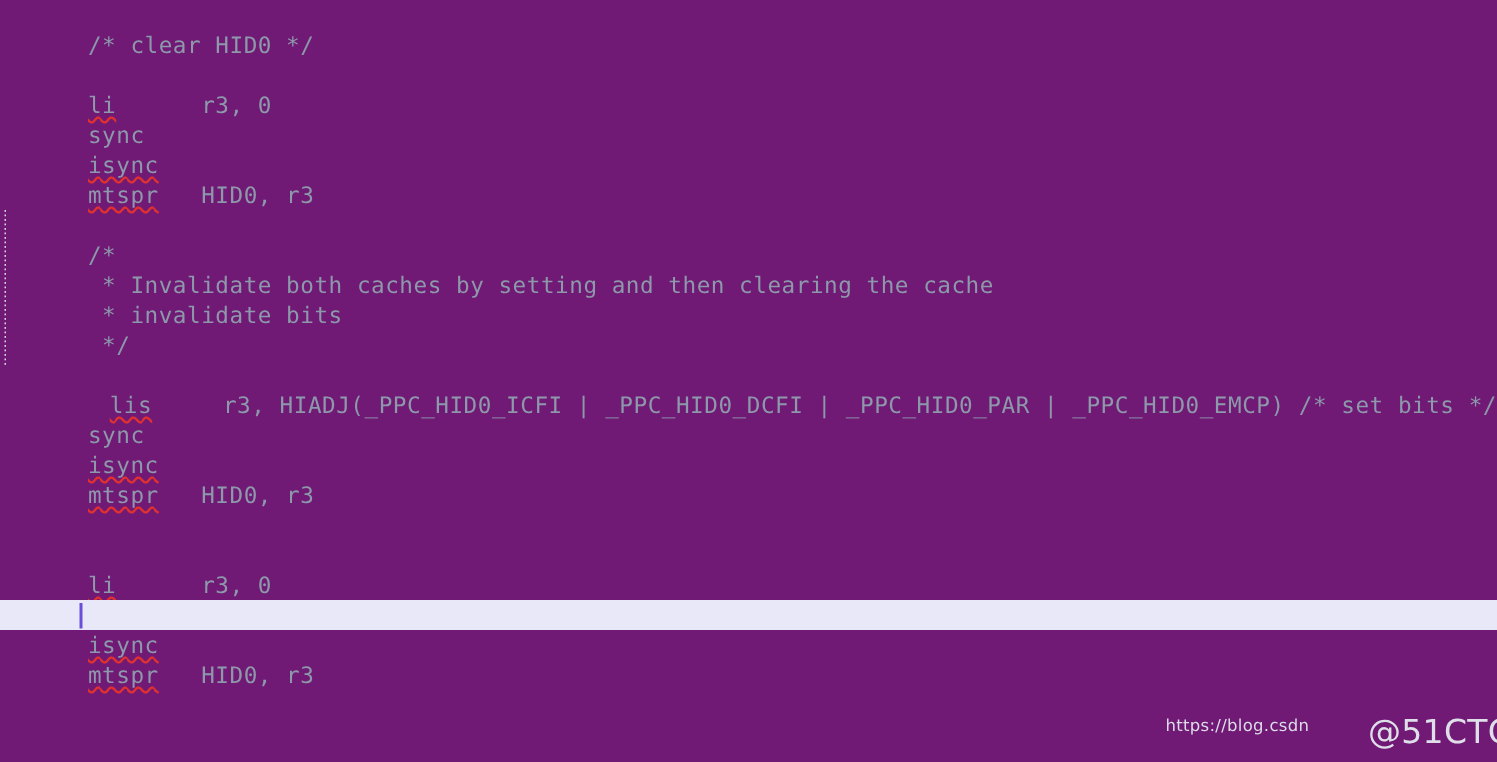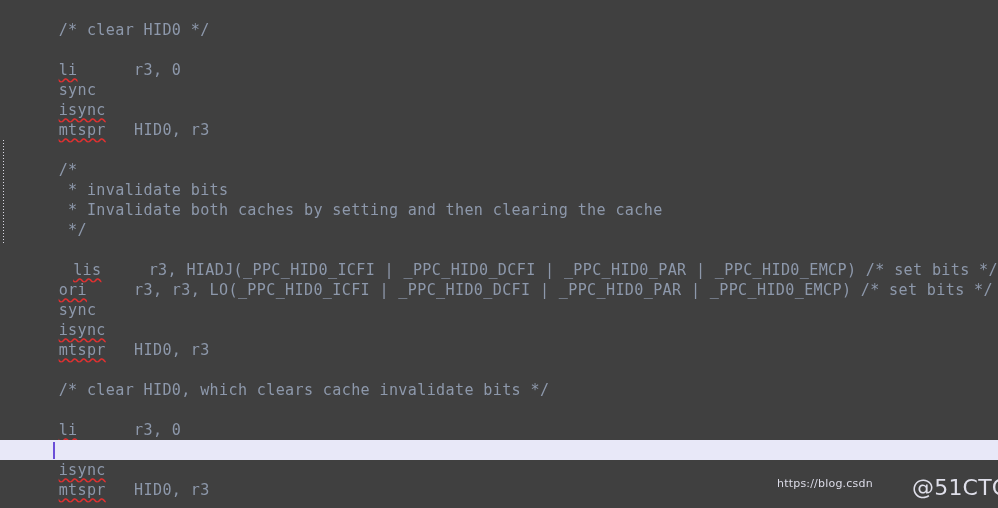--- a/index.html
+++ b/index.html
@@ -84,21 +84,21 @@
     font-family: "DejaVu Sans", sans-serif;
     font-size: 22px;
     color: #dfdfea;
     letter-spacing: 0.2px;
     margin-left: 40px;
   }
 </style>
 </head>
 <body>
 
-<div id="editor" style="background: #404040;">
+<div id="editor" style="background: #701a75;">
 
   <div class="guide" style="top:140px; height:104px;"></div>
 
   <div class="code-area">
 
     <div class="code-line" style="top: 0px; color: rgb(141, 152, 171);">
       <span class="sp"></span><span class="txt">/* clear HID0 */</span>
     </div>
     <div class="code-line" style="color: rgb(141, 152, 171);">
       <span class="sp"></span><span class="txt"></span>
@@ -115,51 +115,45 @@
     <div class="code-line" style="color: rgb(141, 152, 171);">
       <span class="sp">mtspr</span><span class="txt">   HID0, r3</span>
     </div>
     <div class="code-line" style="color: rgb(141, 152, 171);">
       <span class="sp"></span><span class="txt"></span>
     </div>
     <div class="code-line" style="color: rgb(141, 152, 171);">
       <span class="sp"></span><span class="txt">/*</span>
     </div>
     <div class="code-line" style="color: rgb(141, 152, 171);">
-      <span class="sp"></span><span class="txt"> * invalidate bits</span>
+      <span class="sp"></span><span class="txt"> * Invalidate both caches by setting and then clearing the cache</span>
     </div>
     <div class="code-line" style="color: rgb(141, 152, 171);">
-      <span class="sp"></span><span class="txt"> * Invalidate both caches by setting and then clearing the cache</span>
+      <span class="sp"></span><span class="txt"> * invalidate bits</span>
     </div>
     <div class="code-line" style="color: rgb(141, 152, 171);">
       <span class="sp"></span><span class="txt"> */</span>
     </div>
     <div class="code-line" style="color: rgb(141, 152, 171);">
       <span class="sp"></span><span class="txt"></span>
     </div>
     <div class="code-line" style="color: rgb(141, 152, 171); text-align: right;">
       <span class="sp">lis</span><span class="txt">     r3, HIADJ(_PPC_HID0_ICFI | _PPC_HID0_DCFI | _PPC_HID0_PAR | _PPC_HID0_EMCP) /* set bits */</span>
-    </div>
-    <div class="code-line" style="color: rgb(141, 152, 171);">
-      <span class="sp">ori</span><span class="txt">     r3, r3, LO(_PPC_HID0_ICFI | _PPC_HID0_DCFI | _PPC_HID0_PAR | _PPC_HID0_EMCP) /* set bits */</span>
     </div>
     <div class="code-line" style="color: rgb(141, 152, 171);">
       <span class="sp"></span><span class="txt">sync</span>
     </div>
     <div class="code-line" style="color: rgb(141, 152, 171);">
       <span class="sp">isync</span><span class="txt"></span>
     </div>
     <div class="code-line" style="color: rgb(141, 152, 171);">
       <span class="sp">mtspr</span><span class="txt">   HID0, r3</span>
     </div>
     <div class="code-line" style="color: rgb(141, 152, 171);">
       <span class="sp"></span><span class="txt"></span>
-    </div>
-    <div class="code-line" style="color: rgb(141, 152, 171);">
-      <span class="sp"></span><span class="txt">/* clear HID0, which clears cache invalidate bits */</span>
     </div>
     <div class="code-line" style="color: rgb(141, 152, 171);">
       <span class="sp"></span><span class="txt"></span>
     </div>
     <div class="code-line" style="color: rgb(141, 152, 171);">
       <span class="sp">li</span><span class="txt">      r3, 0</span>
     </div>
     <div class="code-line" style="color: rgb(141, 152, 171);">
       <span class="sp"></span><span class="txt">sync</span>
     </div>

